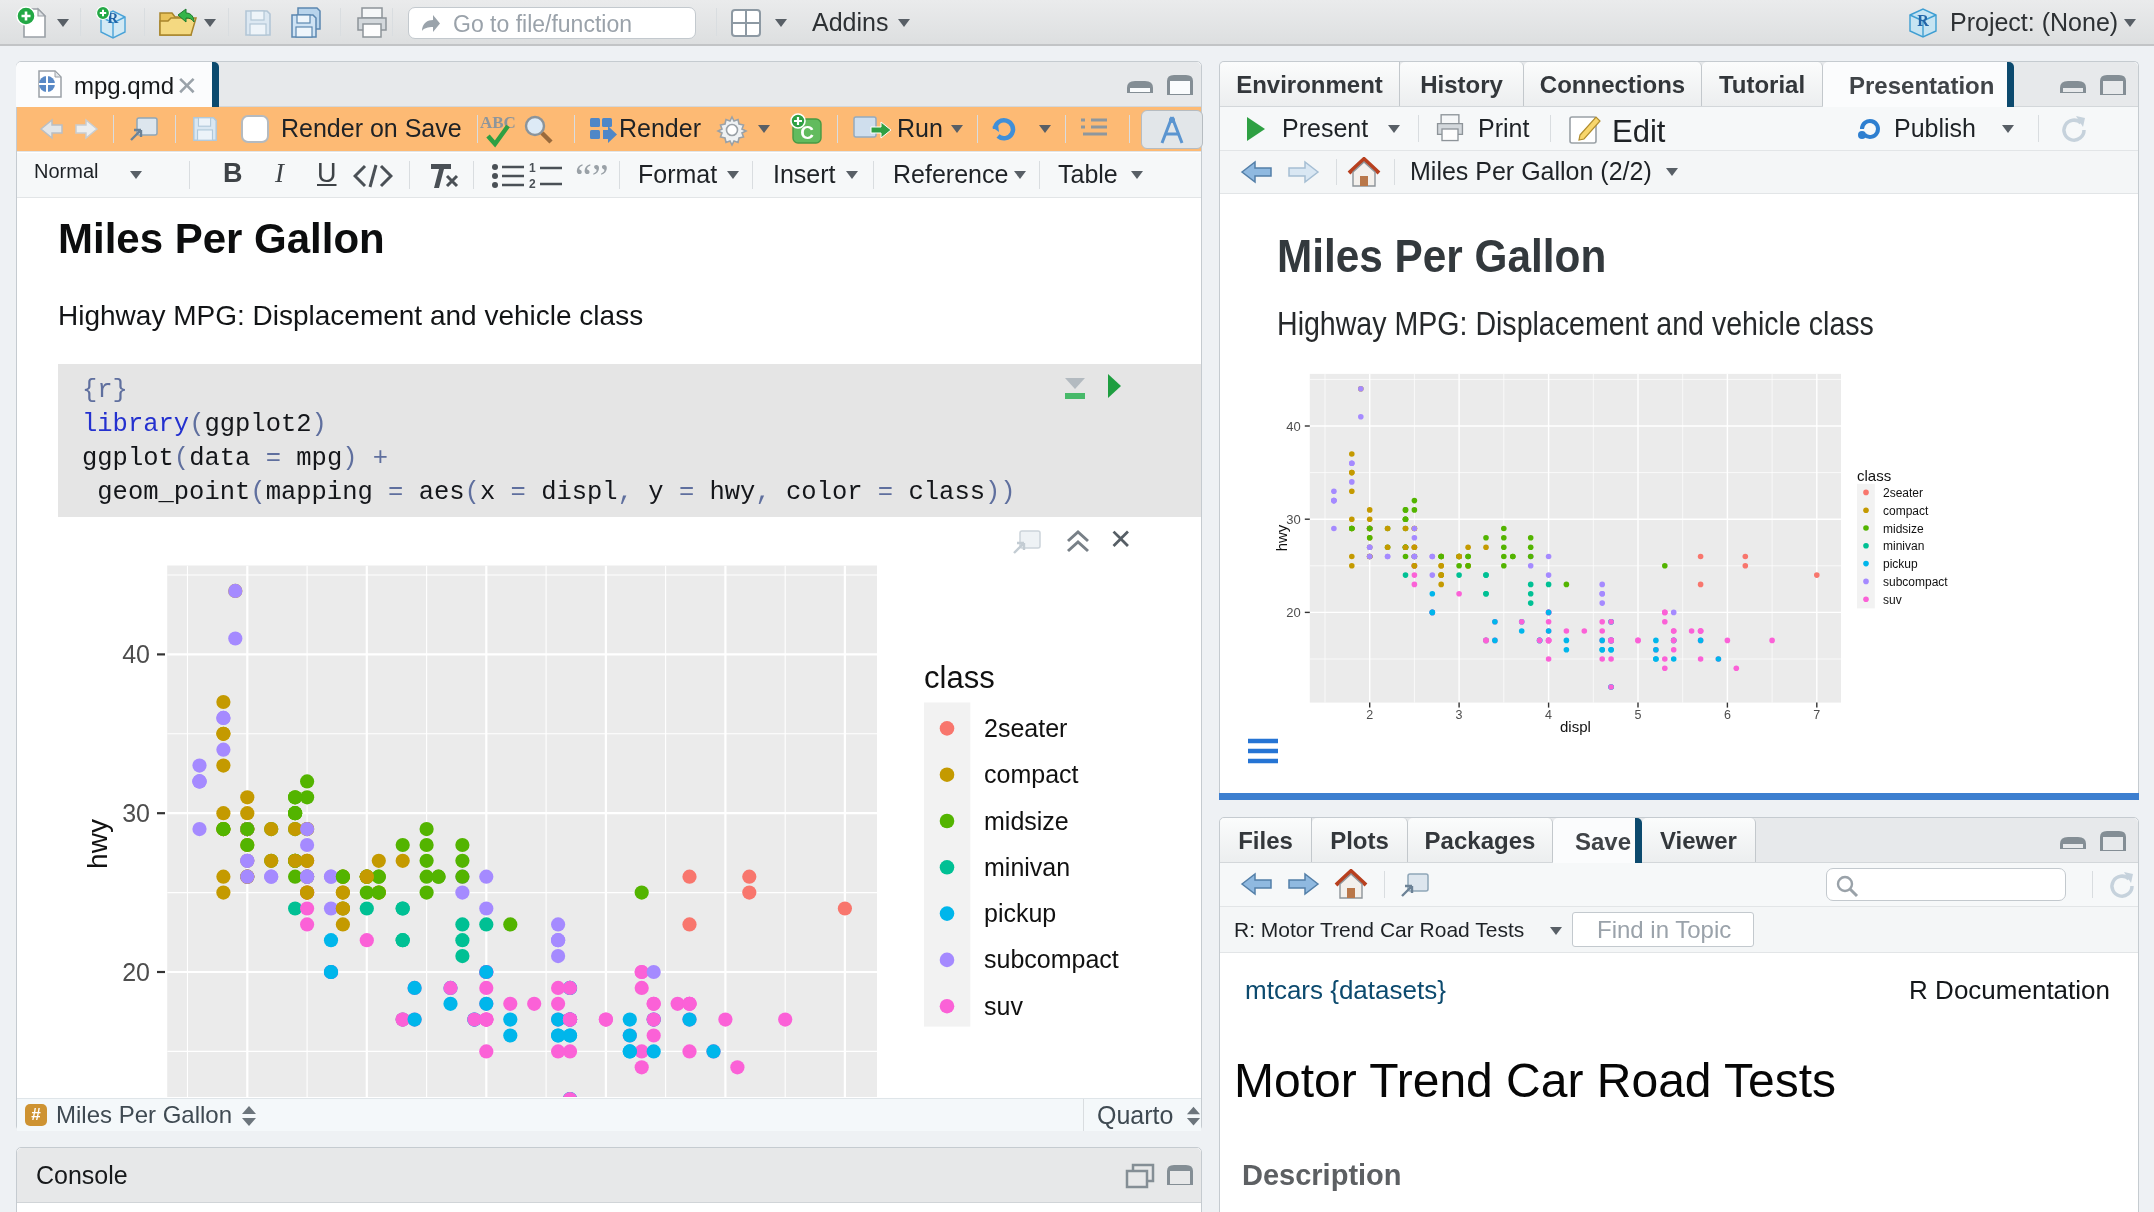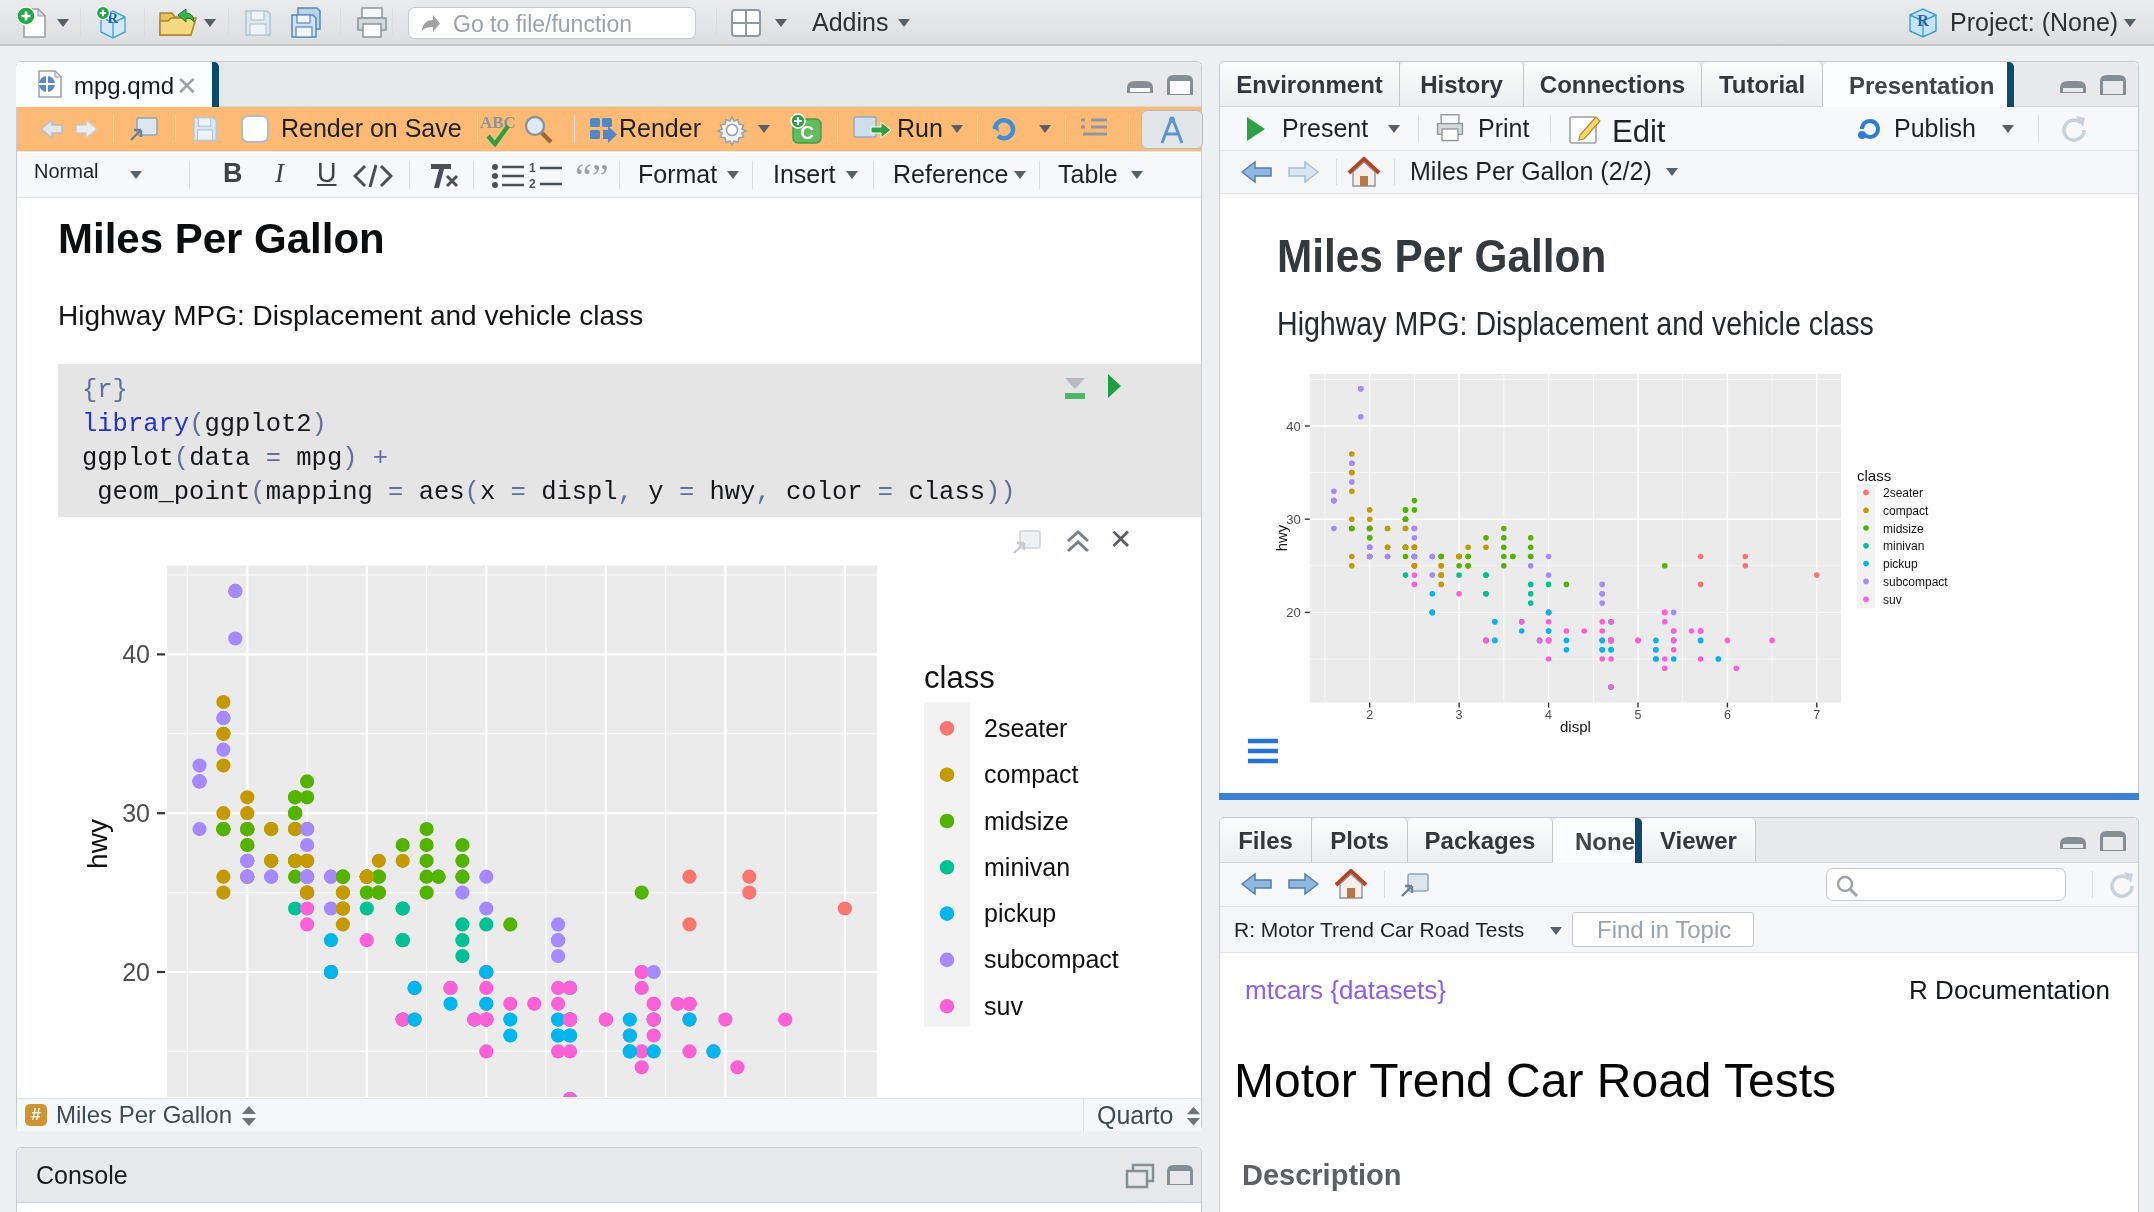--- a/index.html
+++ b/index.html
@@ -977,21 +977,21 @@
 <circle cx="1866" cy="599.2" r="2.8" fill="#FB61D7"></circle>
 <text x="1883" y="603.7" font-size="12" fill="#111">suv</text>
 </svg>
 
 <div class="panel" style="left:1219px;top:817px;width:920px;height:400px;">
   <div class="tabstrip">
     <div class="tab" style="left:0;width:92px;border-radius:5px 0 0 0;"><span>Files</span></div>
     <div class="tab" style="left:92px;width:96px;"><span>Plots</span></div>
     <div class="tab" style="left:188px;width:145px;"><span>Packages</span></div>
     <div class="tab-active" style="left:333px;width:89px;">
-      <span class="tabtext" style="left:22px;">None</span>
+      <span class="tabtext" style="left:22px;">Save</span>
     </div>
     <div class="tab" style="left:422px;width:114px;"><span>Viewer</span></div>
     <svg class="icon" style="left:838px;top:16px" width="30" height="17" viewBox="0 0 30 17">
         <path d="M2 10 q0 -7 8 -7 h10 q8 0 8 7 v5 h-26z" fill="#848e95"></path>
         <rect x="5" y="10" width="20" height="4" fill="#e7e9eb"></rect>
       </svg>
     <svg class="icon" style="left:878px;top:11px" width="30" height="24" viewBox="0 0 30 24">
         <path d="M2 8 q0 -6 7 -6 h12 q7 0 7 6 v14 h-26z" fill="#848e95"></path>
         <rect x="5" y="8" width="20" height="13" fill="#e7e9eb"></rect>
       </svg>
@@ -1028,18 +1028,18 @@
     </svg>
   </div>
   <div class="abs" style="left:0;top:89px;width:100%;height:46px;background:#f4f6f7;border-bottom:1px solid #e2e5e7;">
     <span style="position:absolute;left:14px;top:11px;font-size:21px;color:#1e2226;">R: Motor Trend Car Road Tests</span>
     <span class="caret" style="position:absolute;left:330px;top:20px;border-left-width:6px;border-right-width:6px;border-top-width:8px;"></span>
     <div class="abs" style="left:352px;top:5px;width:182px;height:35px;background:#fff;border:1px solid #c3c9ce;border-radius:3px;">
       <span style="position:absolute;left:24px;top:3px;font-size:24px;color:#9aa2aa;">Find in Topic</span>
     </div>
   </div>
   <div class="abs" style="left:0;top:135px;width:100%;height:260px;background:#fff;">
-    <span style="position:absolute;left:25px;top:22px;font-size:26px;color:#8b5cf6;">mtcars {datasets}</span>
+    <span style="position:absolute;left:25px;top:22px;font-size:26px;color:#0c4a6e;">mtcars {datasets}</span>
     <span style="position:absolute;right:28px;top:22px;font-size:26px;color:#14171a;">R Documentation</span>
     <div style="position:absolute;left:14px;top:100px;font-size:48px;color:#060606;">Motor Trend Car Road Tests</div>
     <div style="position:absolute;left:22px;top:206px;font-size:29px;font-weight:700;color:#5d6063;">Description</div>
   </div>
 </div>
 
 </body></html>

